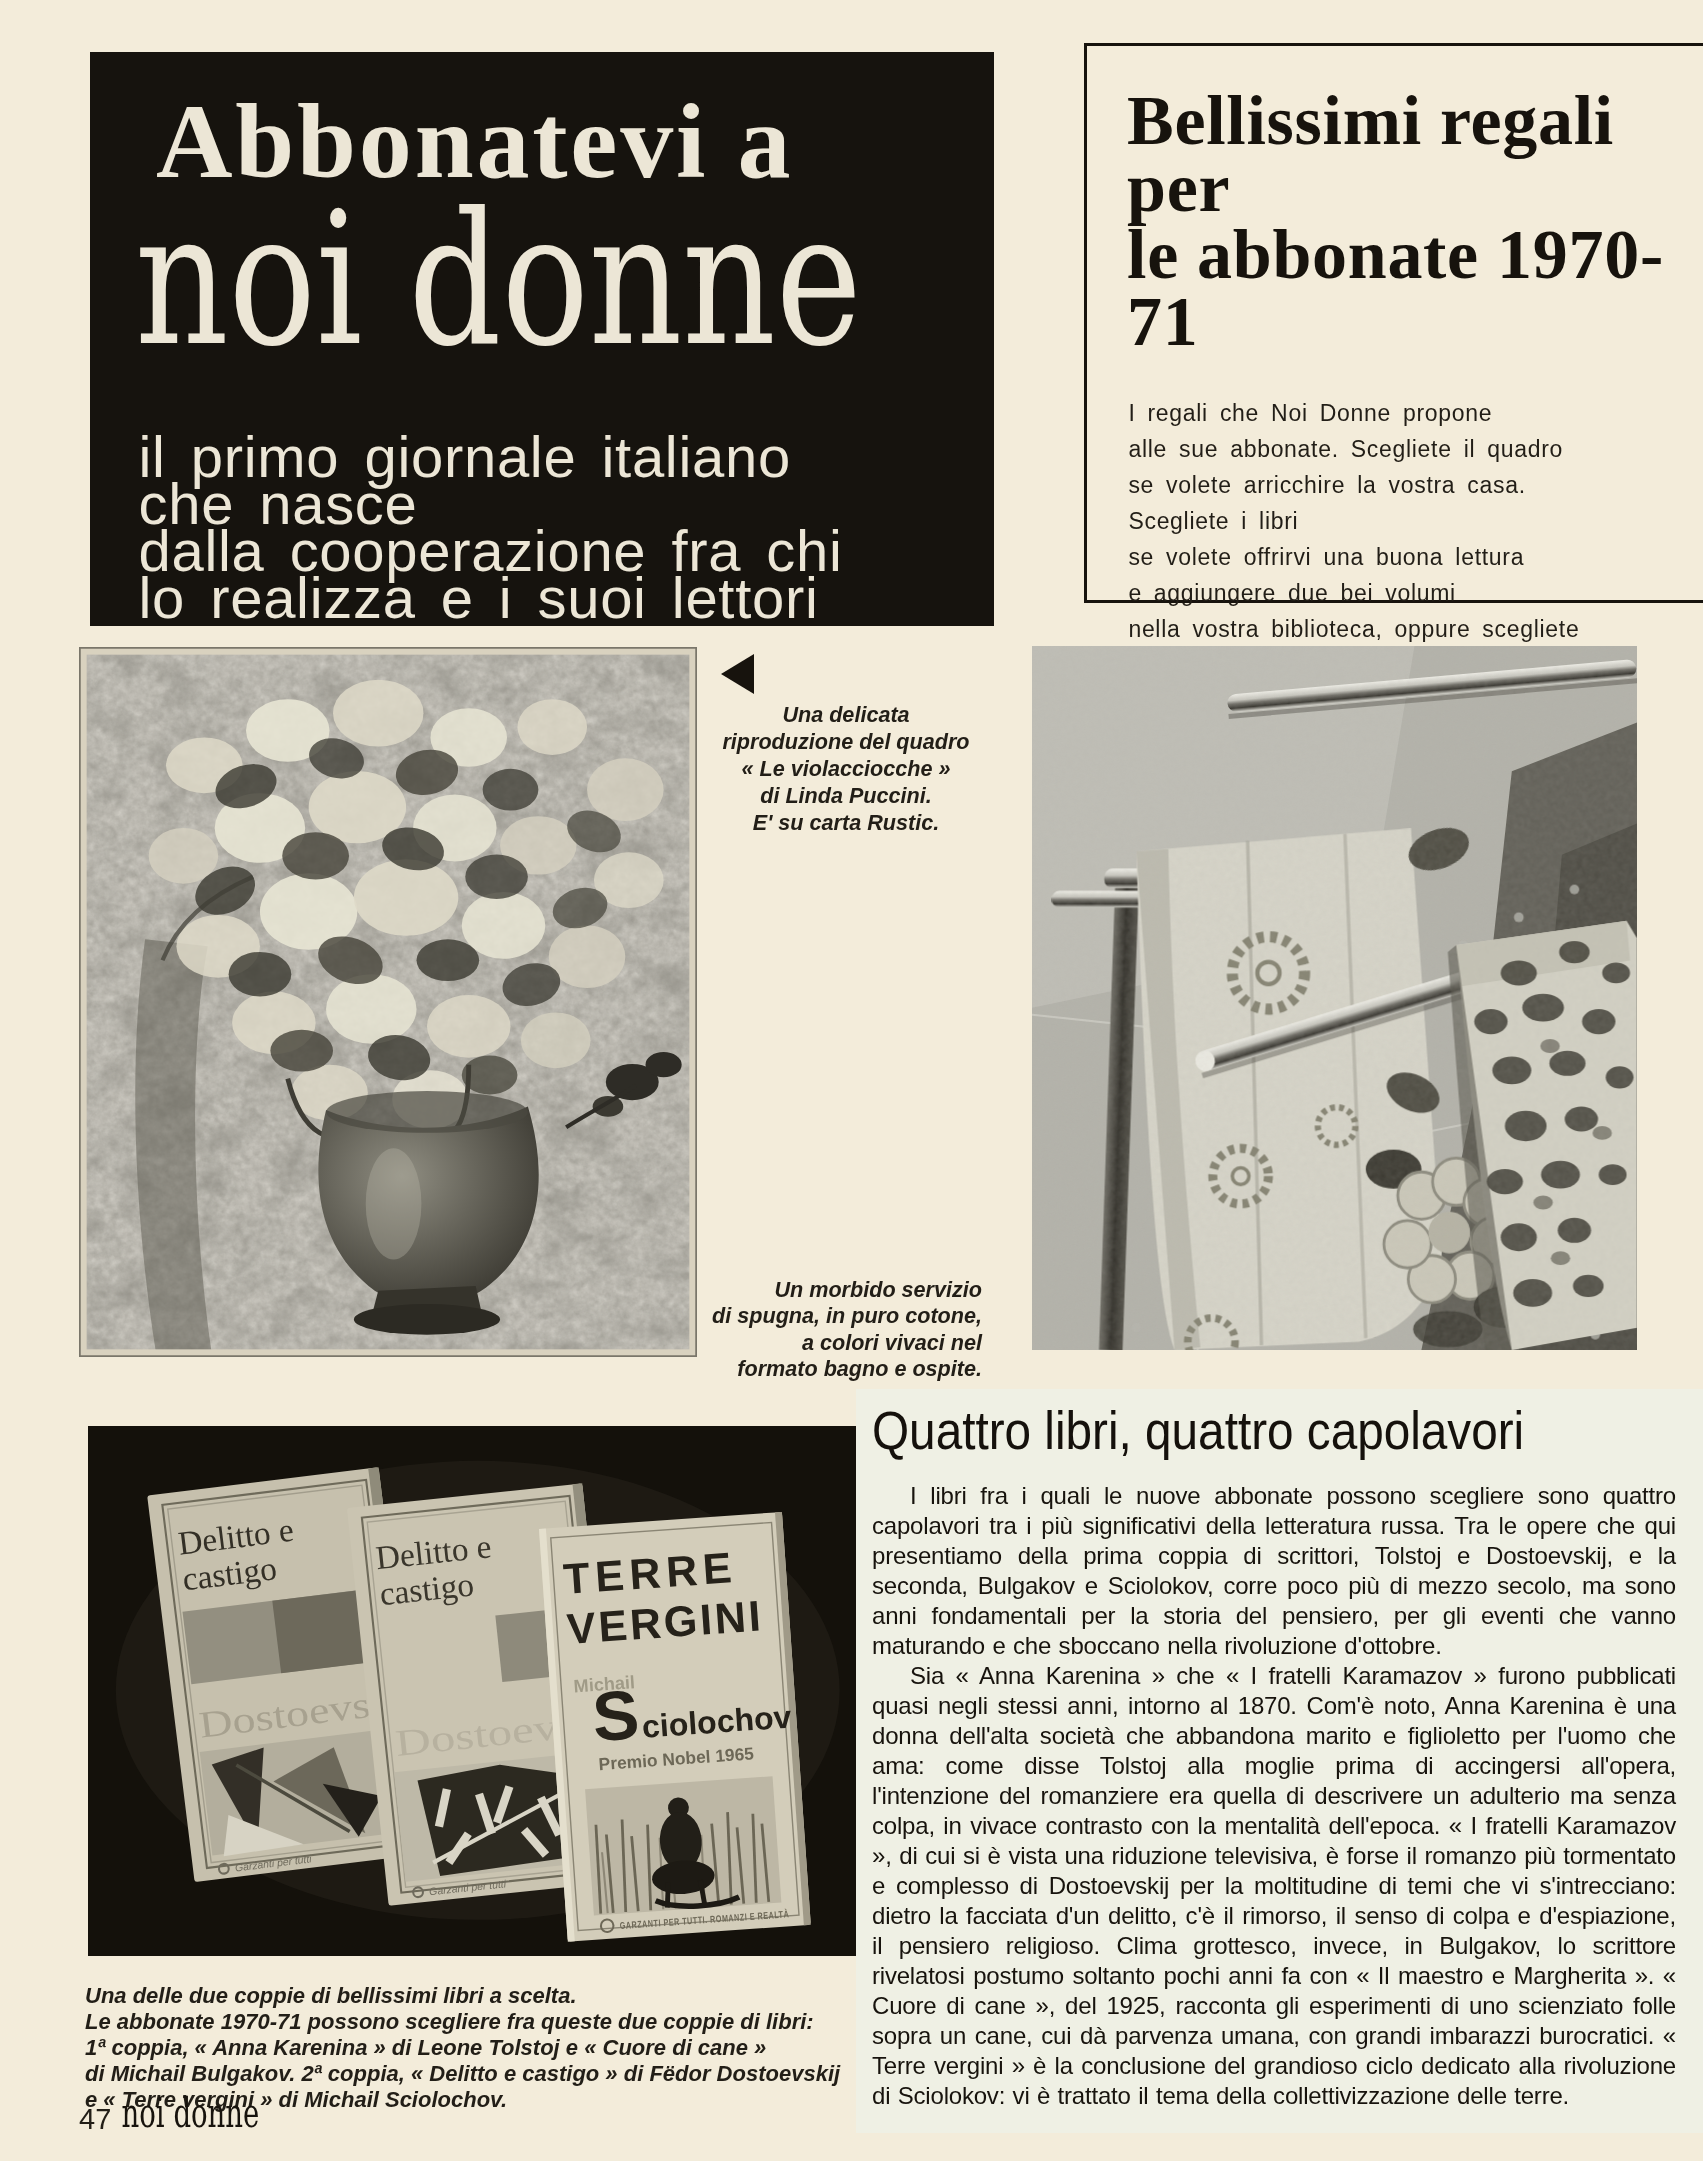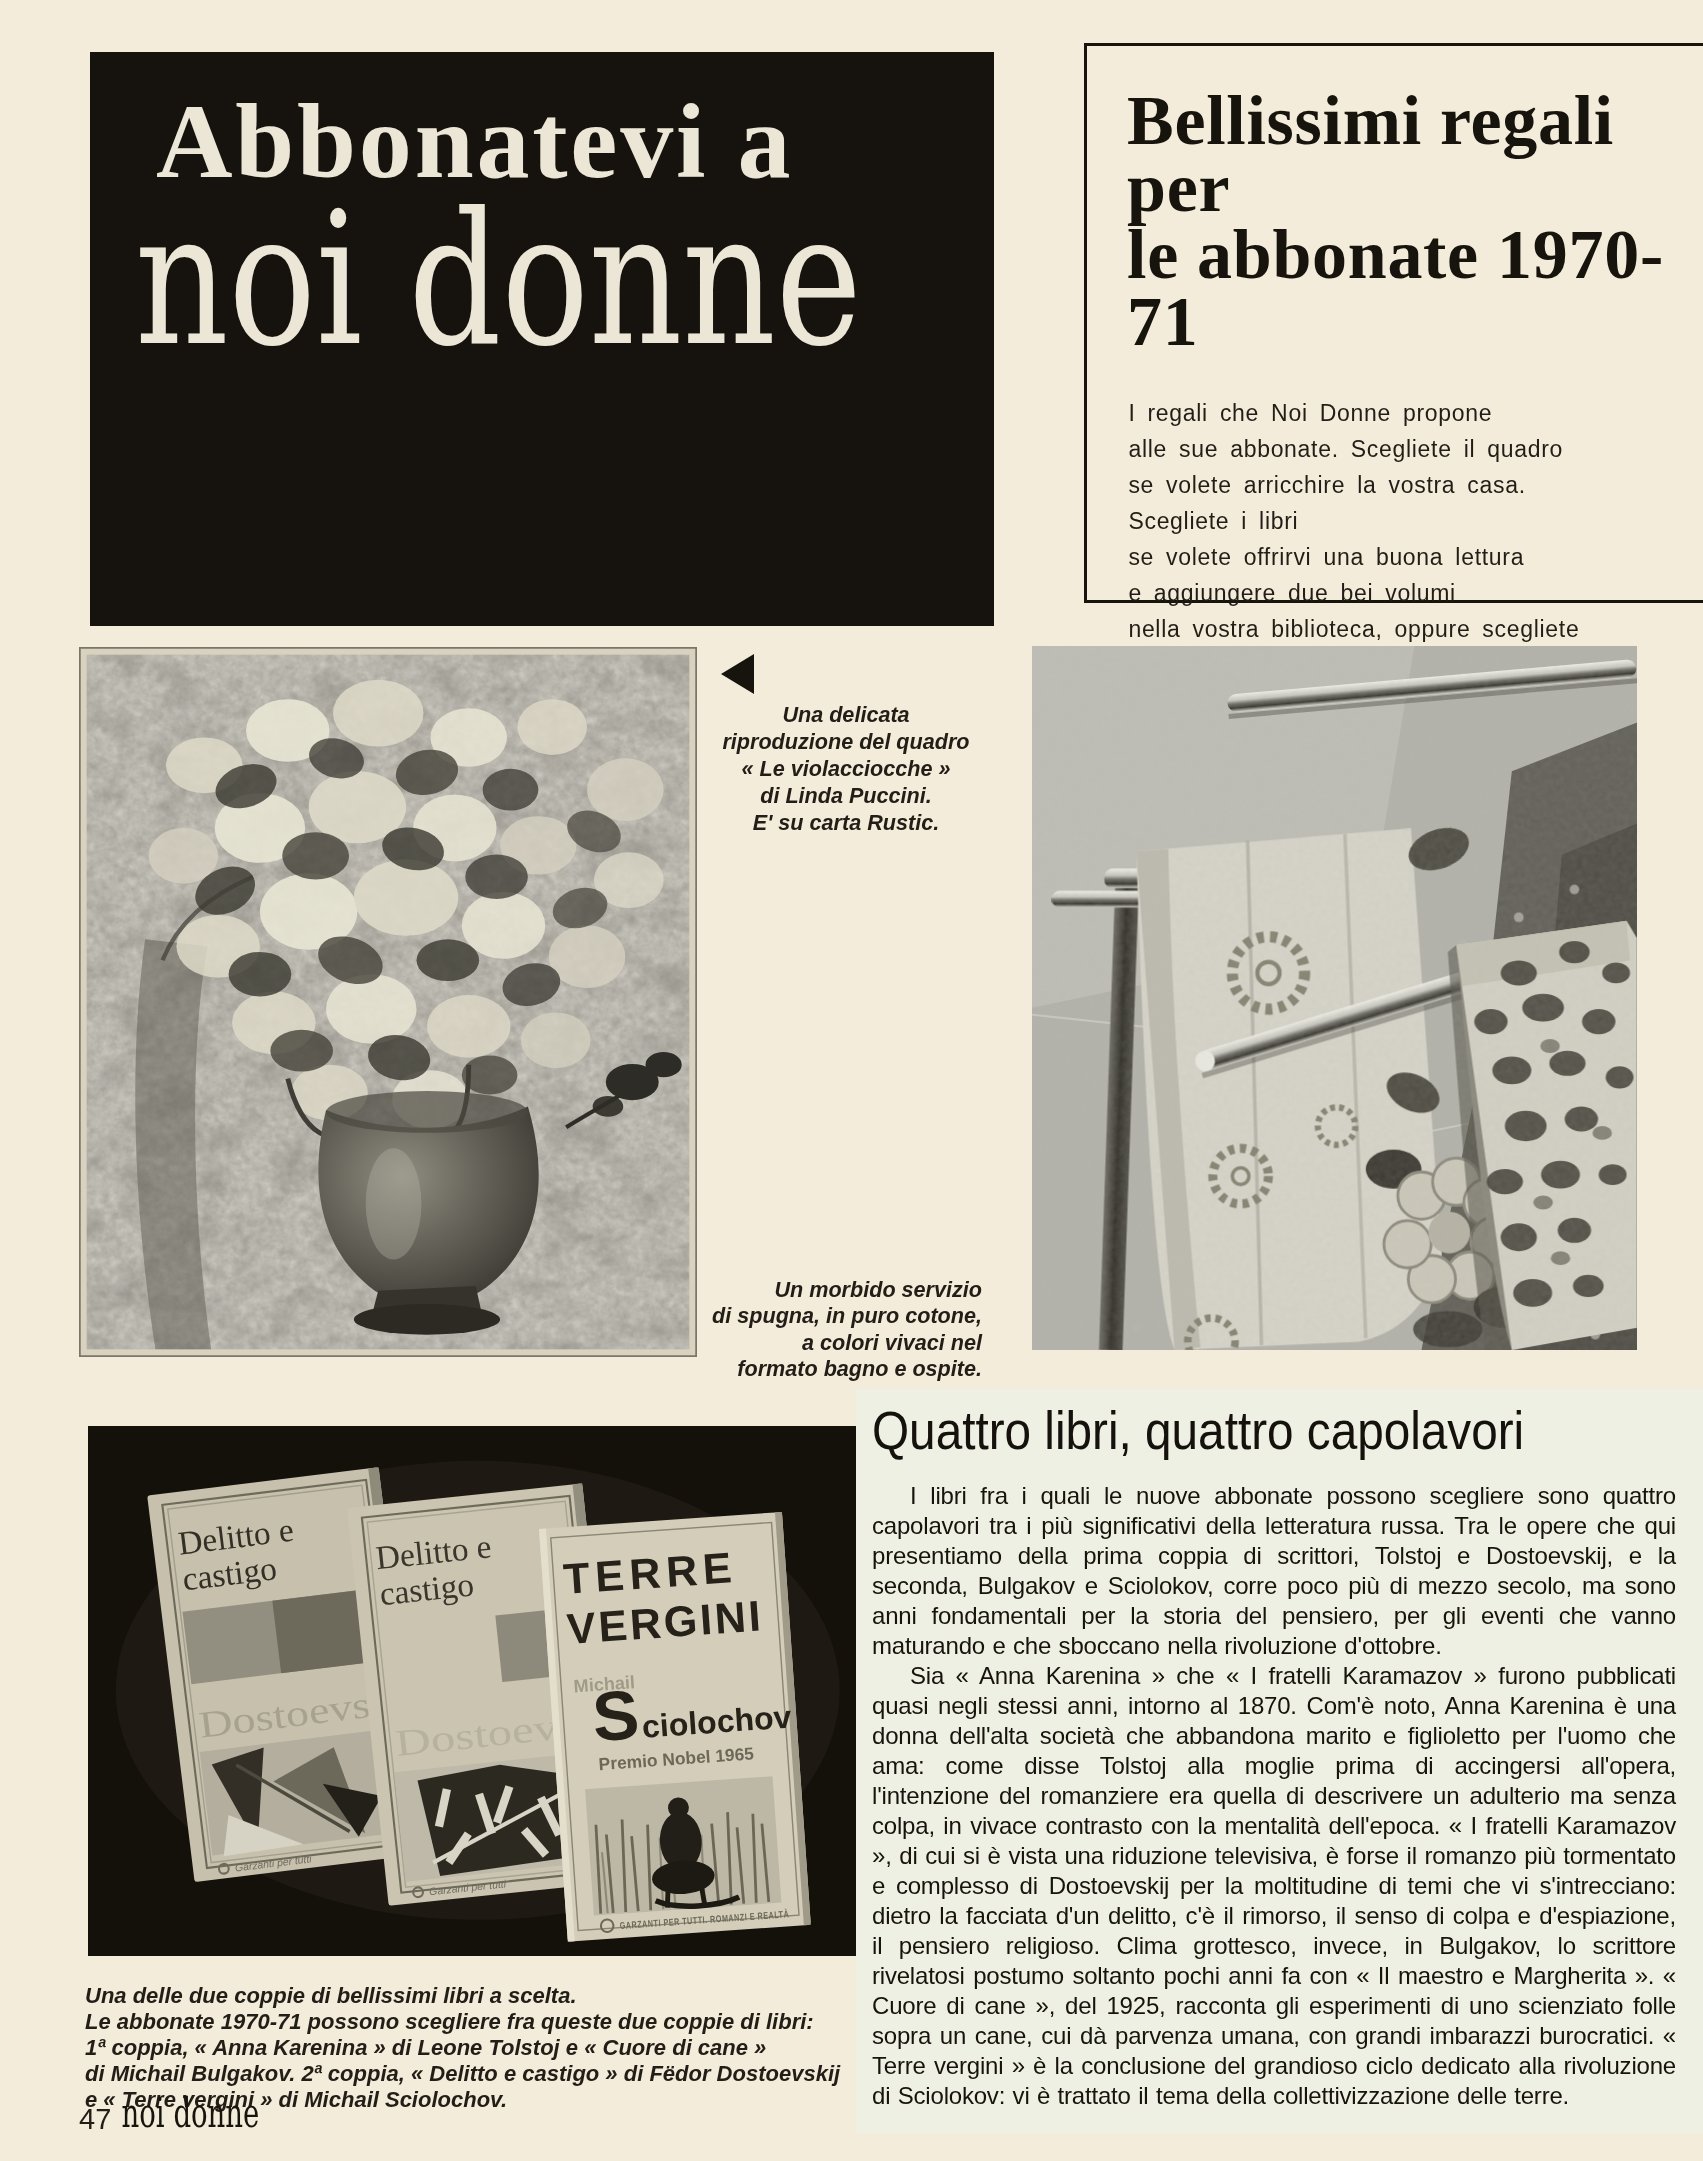--- a/index.html
+++ b/index.html
@@ -57,20 +57,24 @@
 </head>
 <body>
 
 <div class="page">
 
   <section class="abs promo">
     <div class="promo-kicker">Abbonatevi a</div>
     <svg class="promo-logo" width="765" height="167" viewBox="0 0 1100 240">
       <text x="0" y="205" font-family="DejaVu Serif, Liberation Serif, serif" font-size="265" fill="#ece6d6" textLength="1045" lengthAdjust="spacingAndGlyphs">noi donne</text>
     </svg>
+    <div class="promo-tagline preline">il primo giornale italiano
+che nasce
+dalla cooperazione fra chi
+lo realizza e i suoi lettori</div>
   </section>
 
   <section class="abs gifts">
     <h1 class="gifts-title preline">Bellissimi regali per
 le abbonate 1970-71</h1>
     <p class="gifts-body preline">I regali che Noi Donne propone
 alle sue abbonate. Scegliete il quadro
 se volete arricchire la vostra casa.
 Scegliete i libri
 se volete offrirvi una buona lettura

